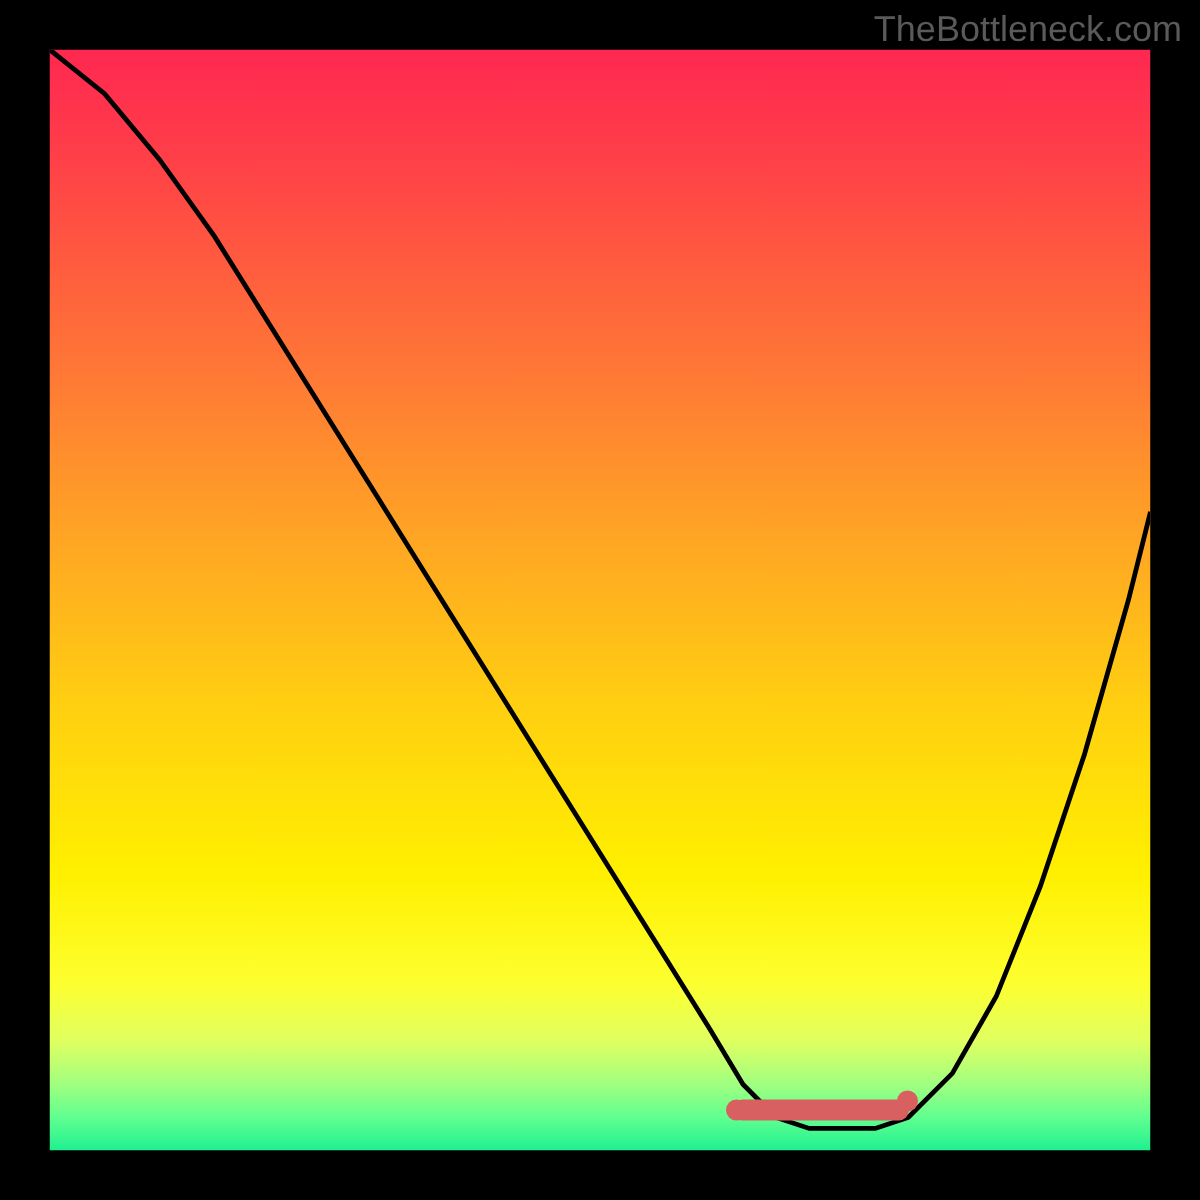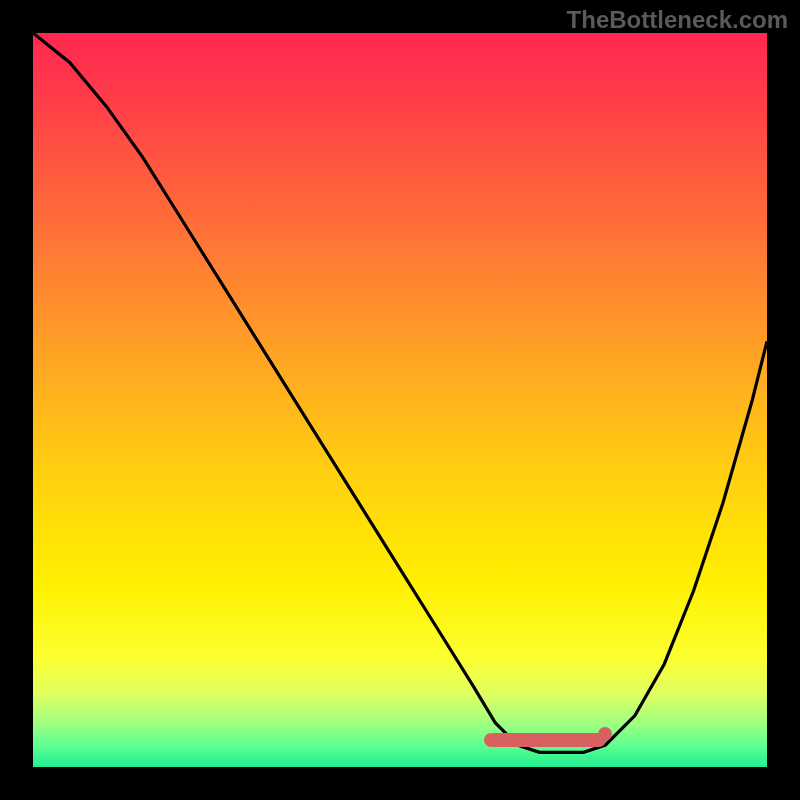--- a/index.html
+++ b/index.html
@@ -9,21 +9,21 @@
     background: #000;
     position: relative;
     font-family: Arial, sans-serif;
   }
   .watermark {
     position: absolute;
     top: 6px;
     right: 12px;
     color: #5a5a5a;
     font-size: 24px;
-    font-weight: 700;
+    font-weight: 400;
     z-index: 10;
   }
   .plot-area {
     position: absolute;
     left: 33px;
     top: 33px;
     width: 734px;
     height: 734px;
     overflow: hidden;
   }

